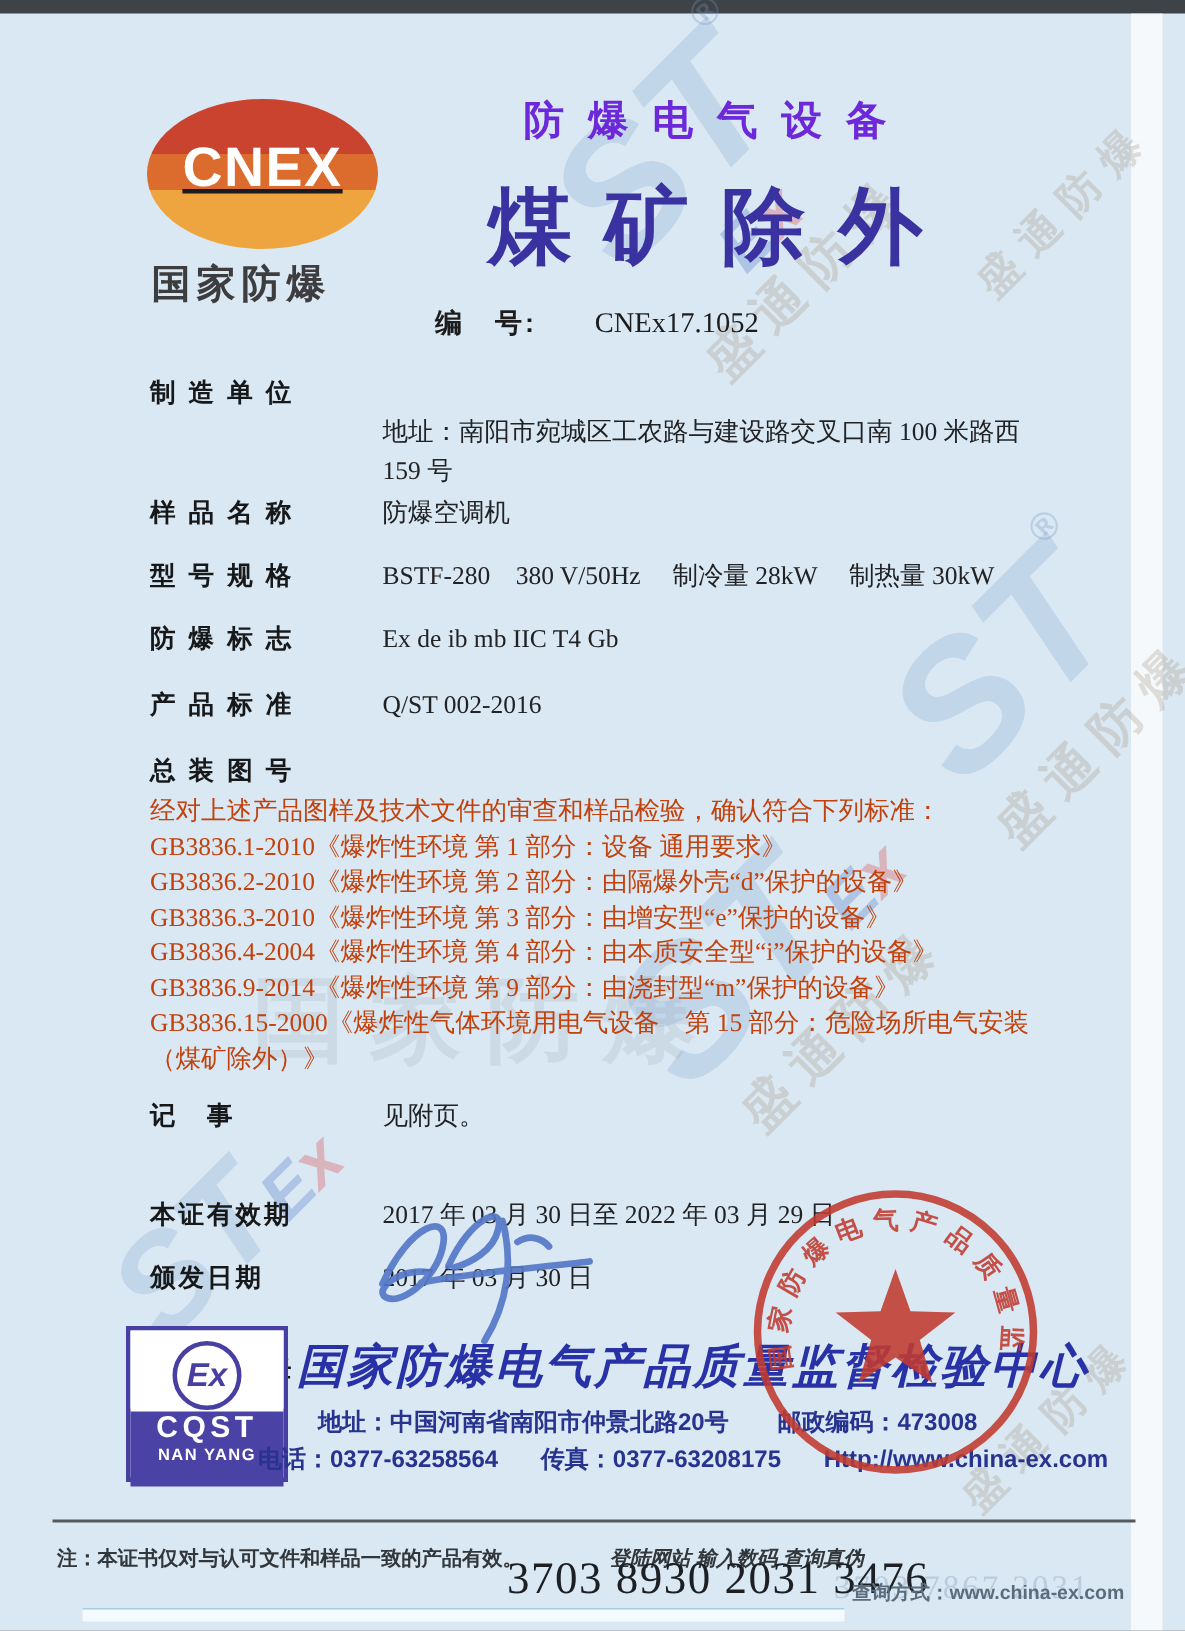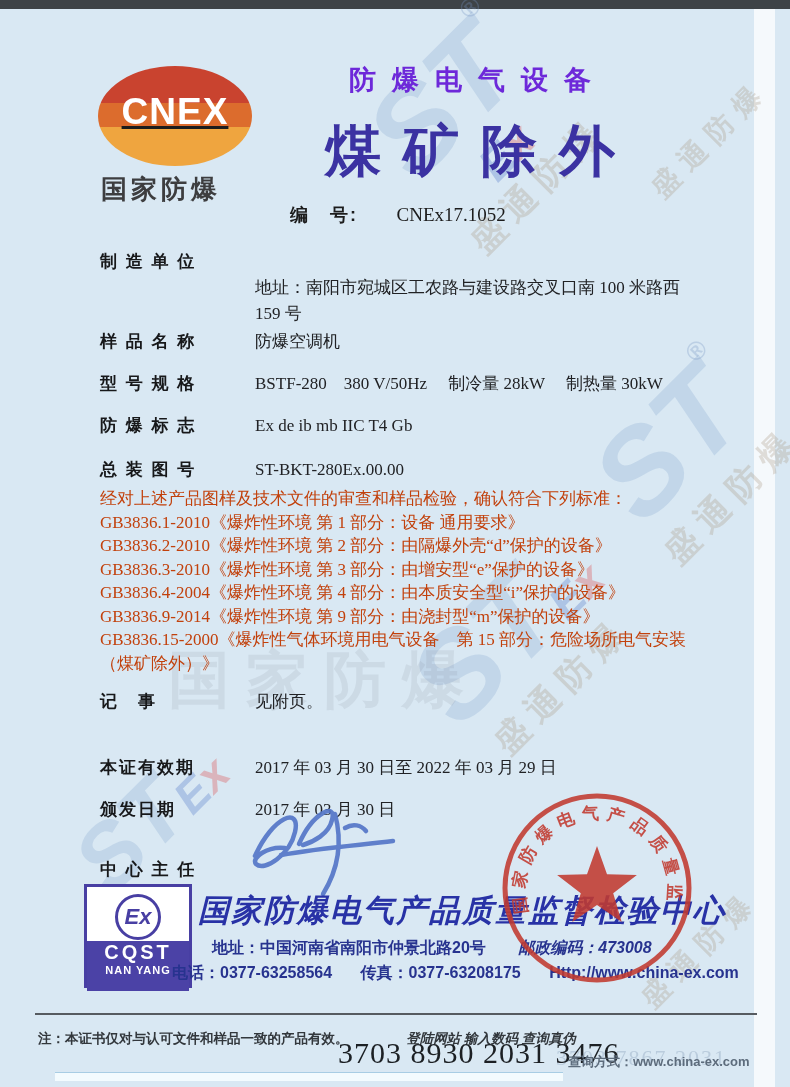--- a/index.html
+++ b/index.html
@@ -60,21 +60,21 @@
   .ex-badge { position:absolute; left:84px; top:884px; width:108px; height:104px; border:3px solid #483fa3; background:#fff; z-index:3; }
   .ex-badge-top { height:52px; display:flex; align-items:center; justify-content:center; background:#fff; }
   .ex-circle { width:46px; height:46px; margin-top:8px; border:3px solid #483fa3; border-radius:50%; display:flex; align-items:center; justify-content:center; background:#fff; }
   .ex-circle span { font:bold italic 22px "Liberation Sans", sans-serif; color:#483fa3; }
   .ex-badge-bottom { height:50px; margin-top:2px; background:#4b42a6; color:#fff; text-align:center; padding-top:0; }
   .ex-cqst { font:bold 20px "Liberation Sans", sans-serif; letter-spacing:3px; }
   .ex-ny { font:bold 11px "Liberation Sans", sans-serif; letter-spacing:1px; }
   .issuer-name { position:absolute; left:198px; top:890px; width:520px; z-index:3;
     font:bold italic 31px "Liberation Serif", serif; color:#2832a6; letter-spacing:2px; white-space:nowrap; }
   .issuer-addr { position:absolute; left:212px; top:938px; z-index:3; font:bold 16px "Liberation Sans", sans-serif; color:#27338f; }
-  .issuer-addr .gap { margin-left:28px;font-style:italic; }
+  .issuer-addr .gap { margin-left:28px; }
   .issuer-phone { position:absolute; left:172px; top:963px; z-index:3; font:bold 16px "Liberation Sans", sans-serif; color:#27338f; }
   .issuer-phone .gap { margin-left:24px; }
 
   
   .stamp { position:absolute; left:476px; top:790px; z-index:4; opacity:0.88; }
 
   
   .divider { position:absolute; left:35px; top:1013px; width:722px; border-top:2px solid #565b60; z-index:2; }
   .foot-note { position:absolute; left:38px; top:1030px; z-index:2; font:bold 13.5px "Liberation Sans", sans-serif; color:#32373c; }
   .foot-note .hint { margin-left:54px;font-style:italic; }
@@ -140,23 +140,26 @@
       <span class="fvalue">防爆空调机</span>
     </div>
     <div class="frow mb-b">
       <span class="flabel">型 号 规 格</span>
       <span class="fvalue">BSTF-280　380 V/50Hz　 制冷量 28kW　 制热量 30kW</span>
     </div>
     <div class="frow mb-c">
       <span class="flabel">防 爆 标 志</span>
       <span class="fvalue">Ex de ib mb IIC T4 Gb</span>
     </div>
+    <div class="frow mb-c">
+      <span class="flabel">产 品 标 准</span>
+      <span class="fvalue">Q/ST 002-2016</span>
+    </div>
     <div class="frow">
       <span class="flabel">总 装 图 号</span>
-      <span class="fvalue">ST-BKT-280Ex.00.00</span>
     </div>
 
     <div class="standards">
       <div>经对上述产品图样及技术文件的审查和样品检验，确认符合下列标准：</div>
       <div>GB3836.1-2010《爆炸性环境 第 1 部分：设备 通用要求》</div>
       <div>GB3836.2-2010《爆炸性环境 第 2 部分：由隔爆外壳“d”保护的设备》</div>
       <div>GB3836.3-2010《爆炸性环境 第 3 部分：由增安型“e”保护的设备》</div>
       <div>GB3836.4-2004《爆炸性环境 第 4 部分：由本质安全型“i”保护的设备》</div>
       <div>GB3836.9-2014《爆炸性环境 第 9 部分：由浇封型“m”保护的设备》</div>
       <div>GB3836.15-2000《爆炸性气体环境用电气设备　第 15 部分：危险场所电气安装（煤矿除外）》</div>

